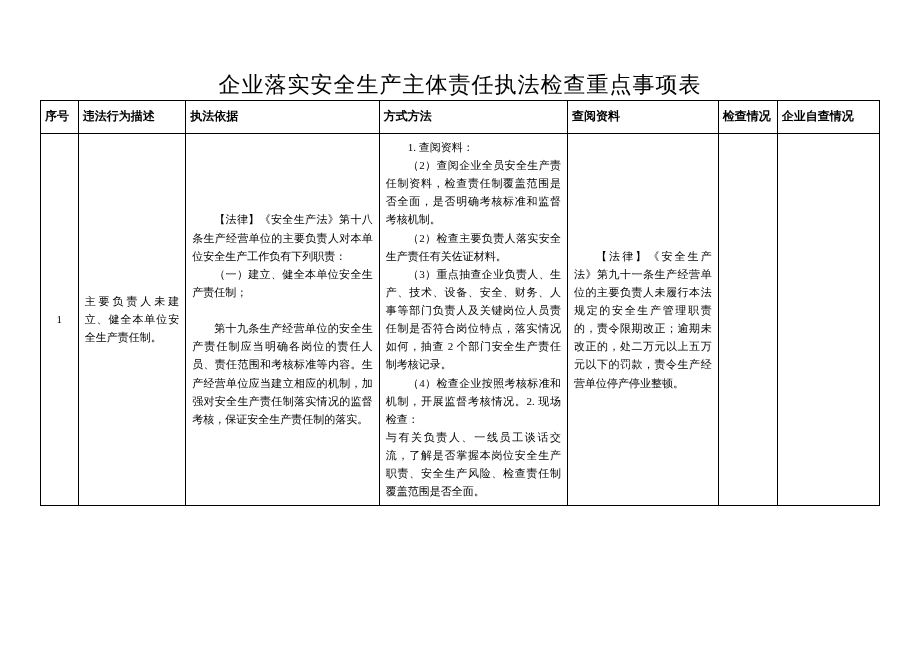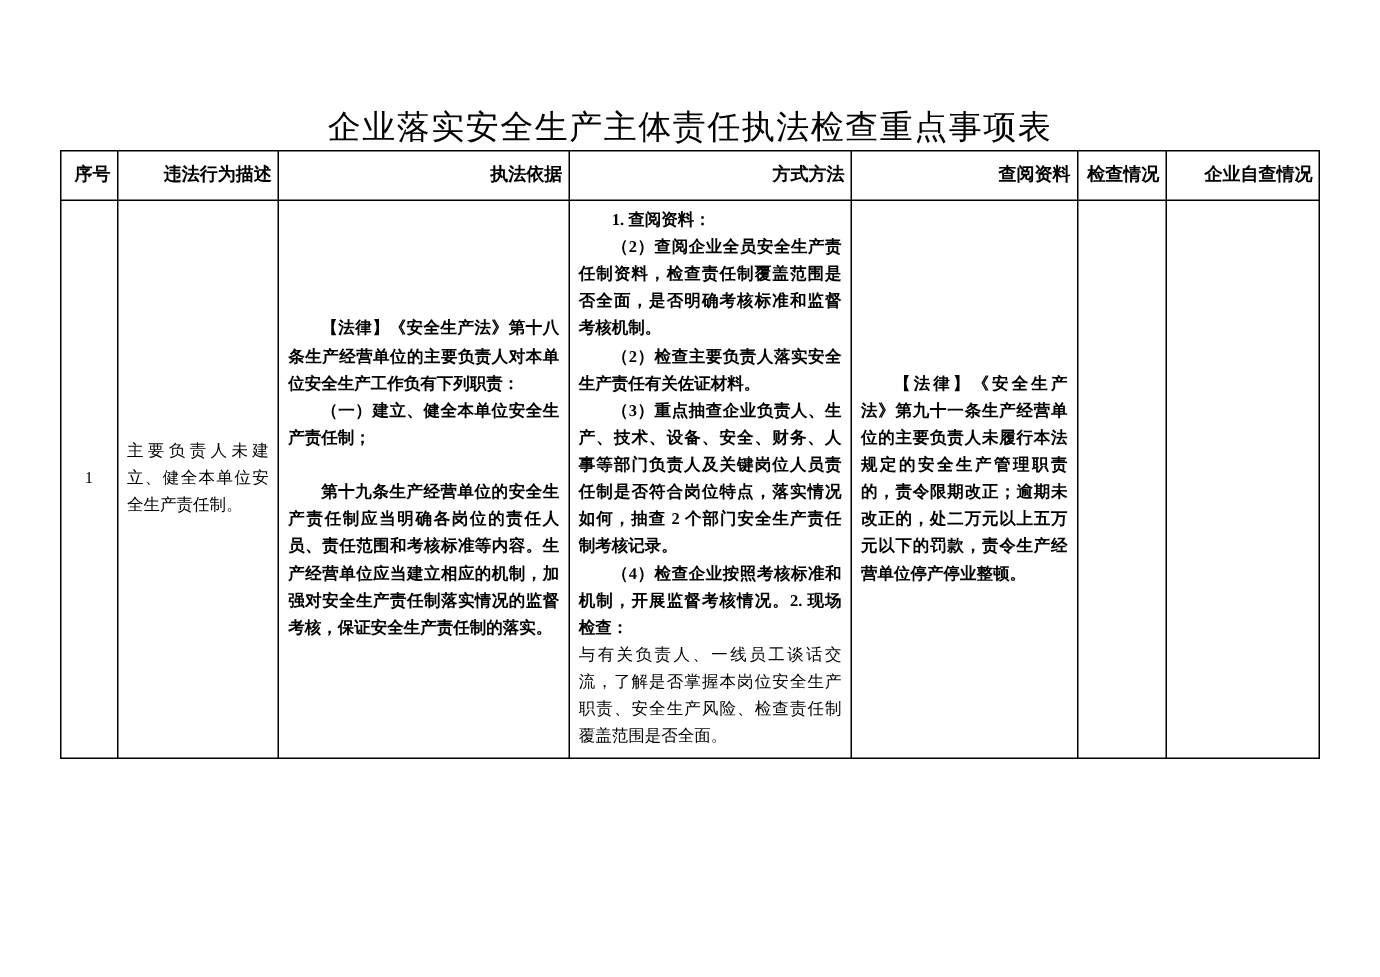--- a/index.html
+++ b/index.html
@@ -24,35 +24,35 @@
     }
     th, td {
       border: 1px solid #000;
       padding: 4px 6px;
       vertical-align: middle;
       font-size: 11px;
       line-height: 1.65;
       word-break: break-all;
     }
     th {
-      text-align: right;
+      text-align: left;
       font-weight: bold;
       font-size: 12px;
       padding: 6px 4px;
     }
     .col-seq   { width: 35px; }
     .col-desc  { width: 100px; }
     .col-basis { width: 180px; }
     .col-method{ width: 175px; }
     .col-pen   { width: 140px; }
     .col-chk   { width: 55px; }
     .col-self  { width: 95px; }
     .center { text-align: center; }
     .justify { text-align: justify; }
-    .para { text-indent: 2em; font-weight: bold; }
+    .para { text-indent: 2em; }
   </style>
 </head>
 <body>
 
 <h1 class="title">企业落实安全生产主体责任执法检查重点事项表</h1>
 
 <table>
   <colgroup>
     <col class="col-seq">
     <col class="col-desc">

